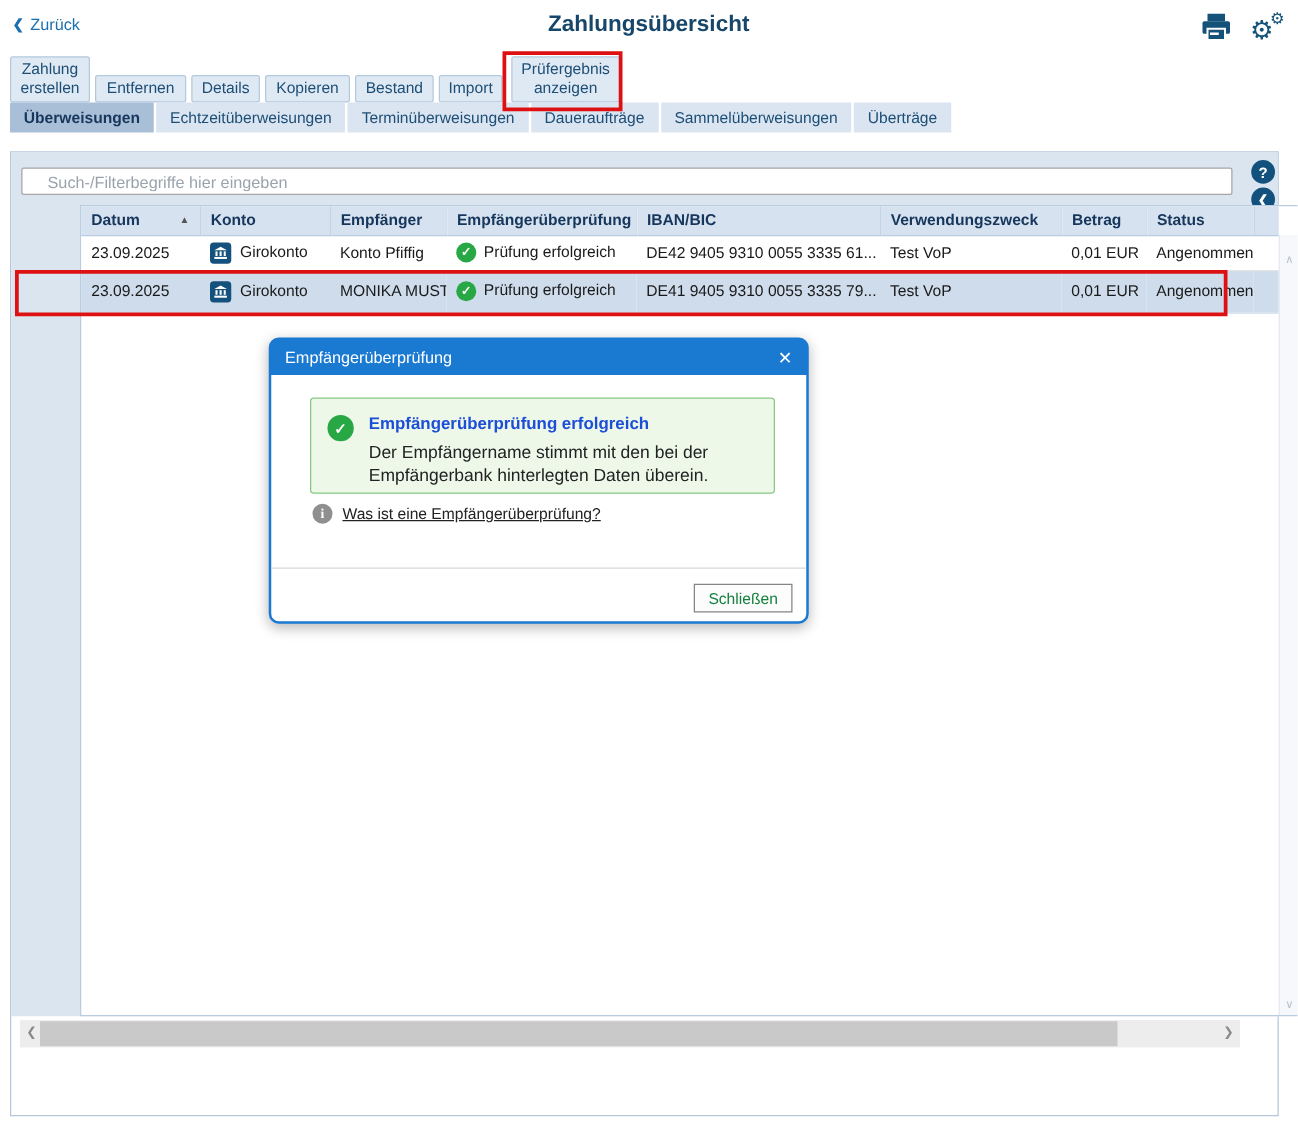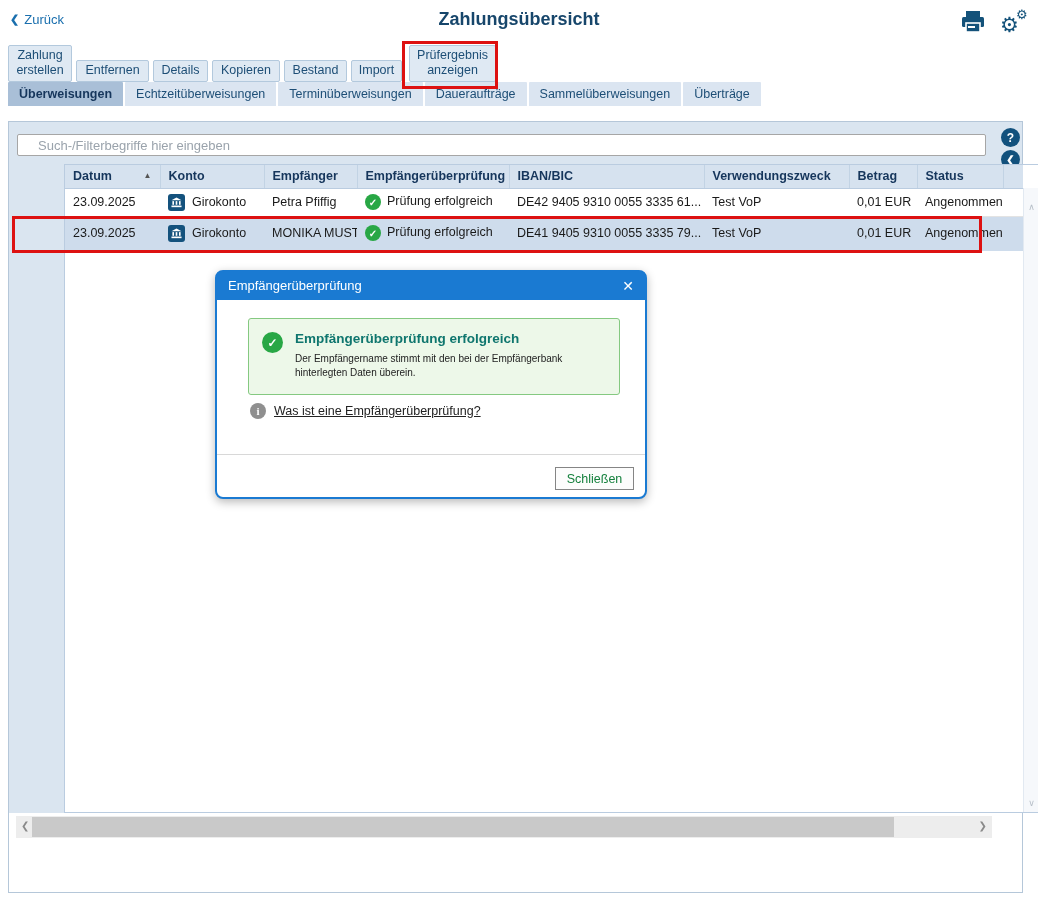--- a/index.html
+++ b/index.html
@@ -109,22 +109,22 @@
   .dialog-close { position:absolute; right:11px; top:0px; color:#fff; font-size:14px; line-height:29px; cursor:pointer; }
   .success-box {
     position:absolute; left:31px; top:46px; width:372px; height:77px;
     background:#edf8e9; border:1px solid #85c981; border-radius:3px;
   }
   .success-check {
     position:absolute; left:13px; top:13px; width:21px; height:21px; border-radius:50%;
     background:#28a745; color:#fff; font-size:12px; font-weight:bold;
     display:flex; align-items:center; justify-content:center;
   }
-  .success-title { position:absolute; left:46px; top:12px; font-size:13.5px; font-weight:bold; color:#0f766e; }
-  .success-text { position:absolute; left:46px; top:33px; width:312px; font-size:10px; color:#222; line-height:1.38; }
+  .success-title { position:absolute; left:46px; top:12px; font-size:13.5px; font-weight:bold; color:#1d4ed8; }
+  .success-text { position:absolute; left:46px; top:33px; width:312px; font-size:14px; color:#222; line-height:1.38; }
   .info-circle {
     position:absolute; left:33px; top:131px; width:16px; height:16px; border-radius:50%;
     background:#8f8f8f; color:#fff; font-size:11px; font-weight:bold; font-family:"Liberation Serif",serif;
     display:flex; align-items:center; justify-content:center;
   }
   .info-link { position:absolute; left:57px; top:132px; font-size:12.5px; color:#222; text-decoration:underline; cursor:pointer; }
   .dialog-sep { position:absolute; left:0; right:0; top:182px; height:1px; background:#d8d8d8; }
   .close-btn {
     position:absolute; left:338px; top:195px; width:79px; height:23px;
     background:#fcfcfc; border:1px solid #858585; font-size:12.5px; color:#15803d;
@@ -220,21 +220,21 @@
             <span class="bank-badge">
               <svg width="11" height="11" viewBox="0 0 12 12">
                 <polygon points="6,0.5 11.5,3.5 0.5,3.5" fill="#fff"></polygon>
                 <rect x="1.5" y="4.5" width="1.8" height="4" fill="#fff"></rect>
                 <rect x="5.1" y="4.5" width="1.8" height="4" fill="#fff"></rect>
                 <rect x="8.7" y="4.5" width="1.8" height="4" fill="#fff"></rect>
                 <rect x="0.5" y="9.3" width="11" height="1.8" fill="#fff"></rect>
               </svg>
             </span><span>Girokonto</span>
           </td>
-          <td class="cellv">Petra Pfiffig</td>
+          <td class="cellv">Konto Pfiffig</td>
           <td class="cellv">
             <span class="check-badge">✓</span><span>Prüfung erfolgreich</span>
           </td>
           <td class="cellv">DE42 9405 9310 0055 3335 61...</td>
           <td class="cellv">Test VoP</td>
           <td class="cellv num">0,01 EUR</td>
           <td class="cellv">Angenommen</td>
           <td></td>
         </tr>
         <tr class="selected">

